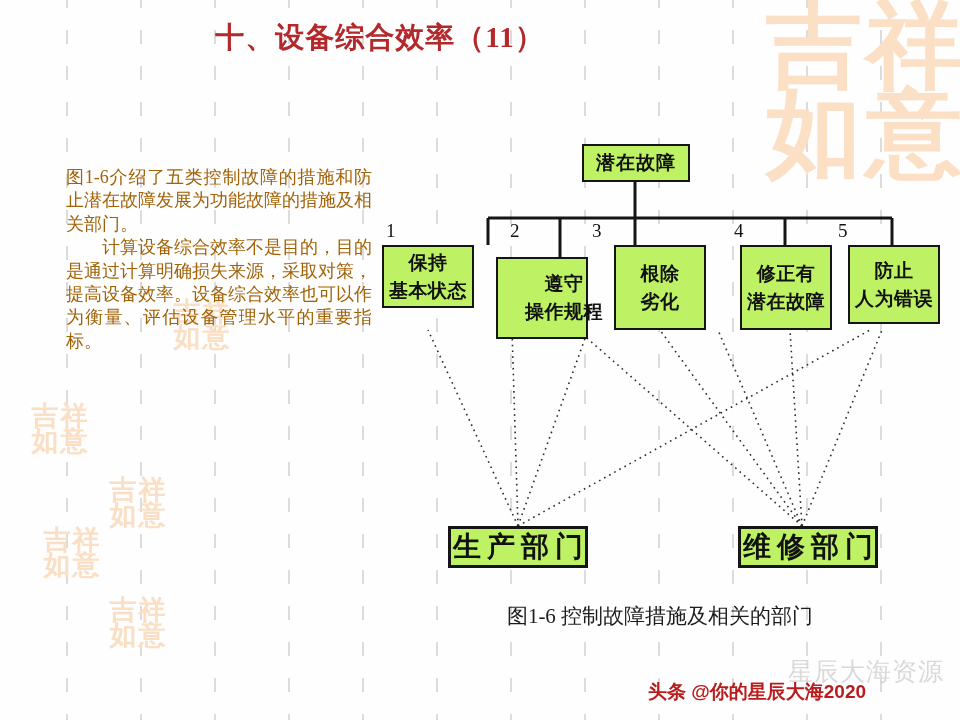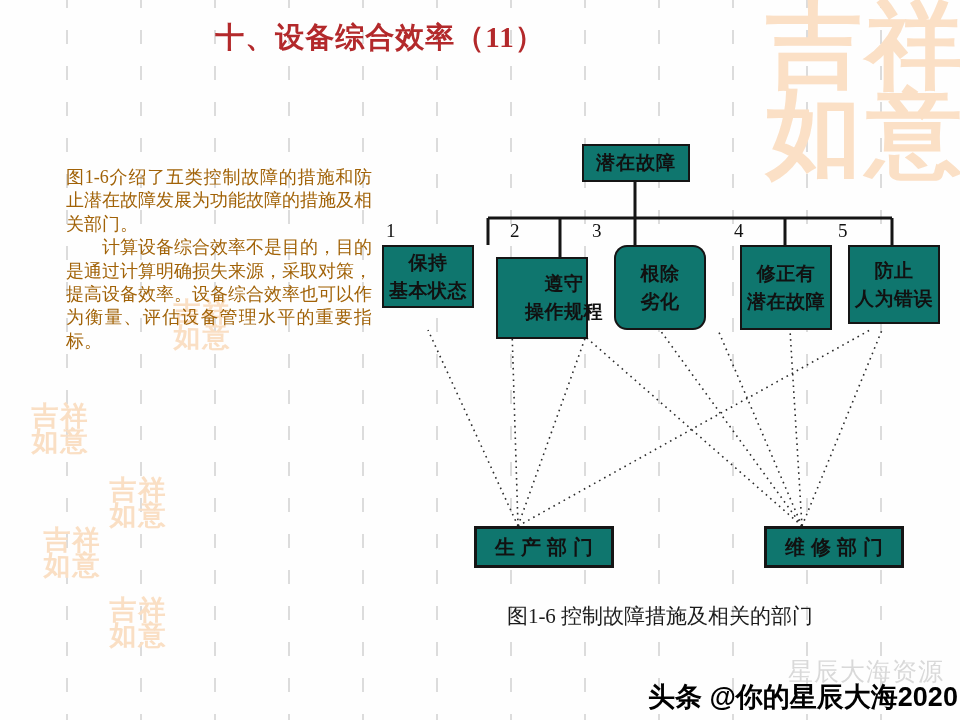--- a/index.html
+++ b/index.html
@@ -110,36 +110,36 @@
   .diagram {
     position: absolute;
     left: 370px;
     top: 130px;
     width: 580px;
     height: 510px;
   }
   .dbox {
     position: absolute;
     border: 2.5px solid #151515;
-    background: #0f766e;
+    background: #bef264;
     box-sizing: border-box;
     display: flex;
     flex-direction: column;
     align-items: center;
     justify-content: center;
     font-family: "Liberation Serif", "DejaVu Serif", serif;
     font-weight: bold;
     color: #111111;
     line-height: 1.45;
     text-align: center;
   }
   .dbox .l { display: block; white-space: nowrap; }
   .box-top { font-size: 19px; letter-spacing: 1px; }
   .box-mid { font-size: 19px; letter-spacing: 0.5px; }
-  .box-bot { font-size: 20px; letter-spacing: 6px; text-indent: 6px; margin-left: 26px; }
+  .box-bot { font-size: 28px; letter-spacing: 6px; text-indent: 6px; }
   .num {
     position: absolute;
     font-size: 19px;
     color: #111111;
     font-family: "Liberation Serif", "DejaVu Serif", serif;
   }
   .caption {
     position: absolute;
     left: 0;
     top: 472px;
@@ -150,23 +150,23 @@
     font-family: "Liberation Serif", "DejaVu Serif", serif;
     white-space: nowrap;
   }
   .diagram svg { position: absolute; left: 0; top: 0; }
 
   
   .footer-wm {
     position: absolute;
     left: 648px;
     top: 679px;
-    font-size: 27px;
+    font-size: 19px;
     font-weight: bold;
-    color: #000000;
+    color: #b91c1c;
     font-family: "Liberation Sans", "DejaVu Sans", sans-serif;
     white-space: nowrap;
     letter-spacing: 0px;
   }
   .footer-ghost {
     position: absolute;
     left: 788px;
     top: 655px;
     font-size: 25px;
     font-weight: normal;
@@ -304,21 +304,21 @@
     <div class="num" style="left:468px; top:90px;">5</div>
 
     <div class="dbox box-mid" style="left:12px; top:115px; width:92px; height:63px;">
       <span class="l">保持</span>
       <span class="l">基本状态</span>
     </div>
     <div class="dbox box-mid" style="left:126px; top:127px; width:92px; height:82px;padding-left:44px;">
       <span class="l">遵守</span>
       <span class="l">操作规程</span>
     </div>
-    <div class="dbox box-mid" style="left:244px; top:115px; width:92px; height:85px;border-radius:13px;">
+    <div class="dbox box-mid" style="left:244px; top:115px; width:92px; height:85px;">
       <span class="l">根除</span>
       <span class="l">劣化</span>
     </div>
     <div class="dbox box-mid" style="left:370px; top:115px; width:92px; height:85px;">
       <span class="l">修正有</span>
       <span class="l">潜在故障</span>
     </div>
     <div class="dbox box-mid" style="left:478px; top:115px; width:92px; height:79px;">
       <span class="l">防止</span>
       <span class="l">人为错误</span>

